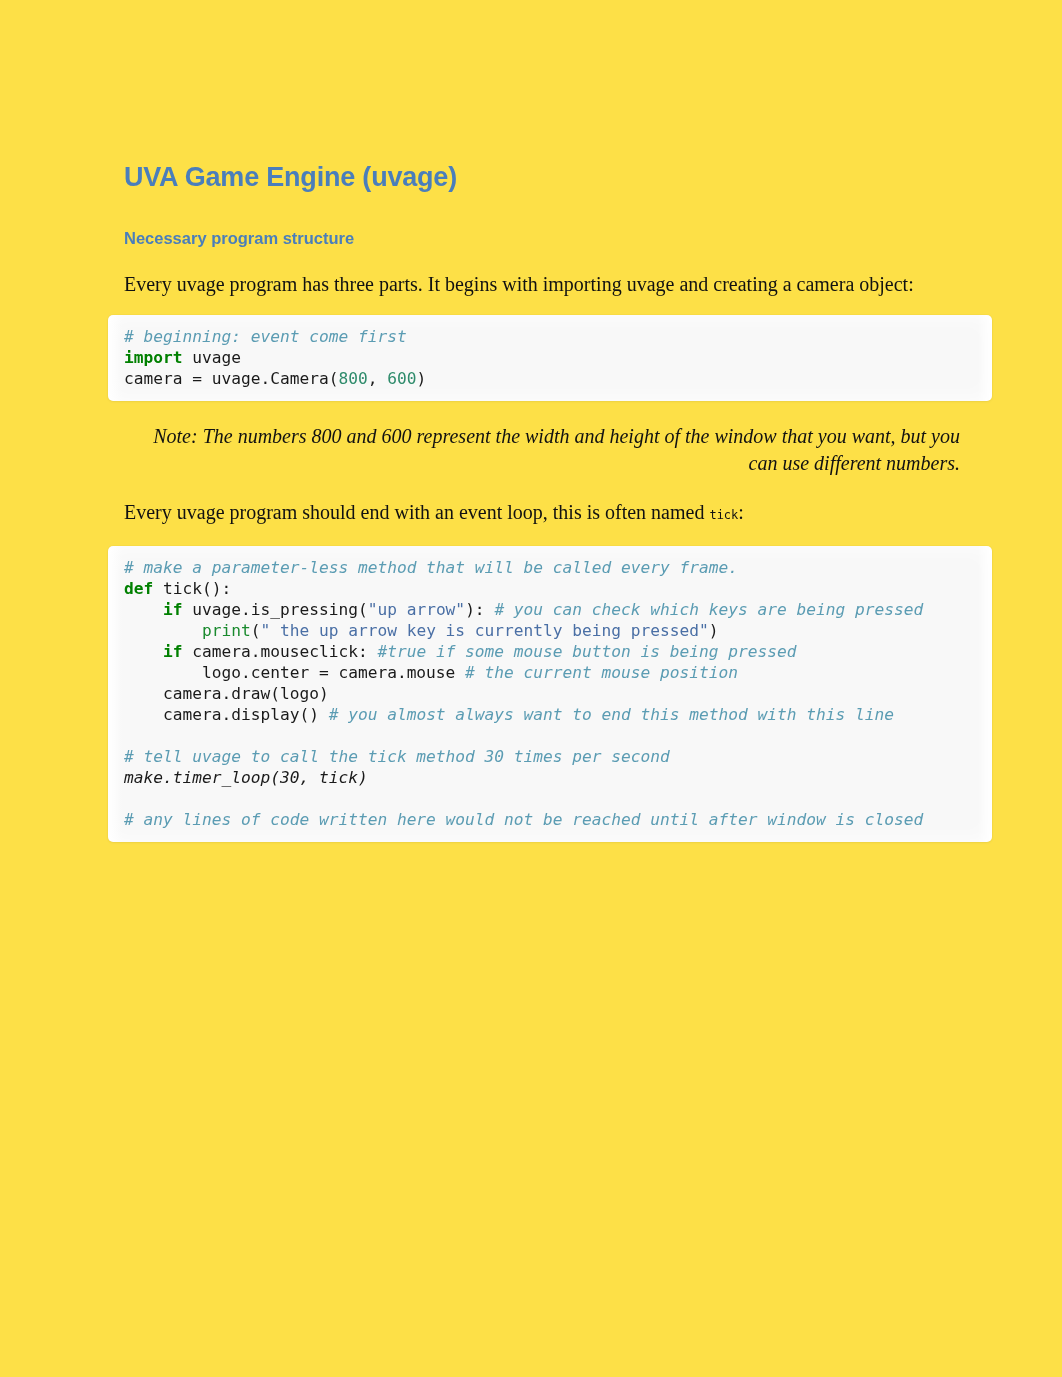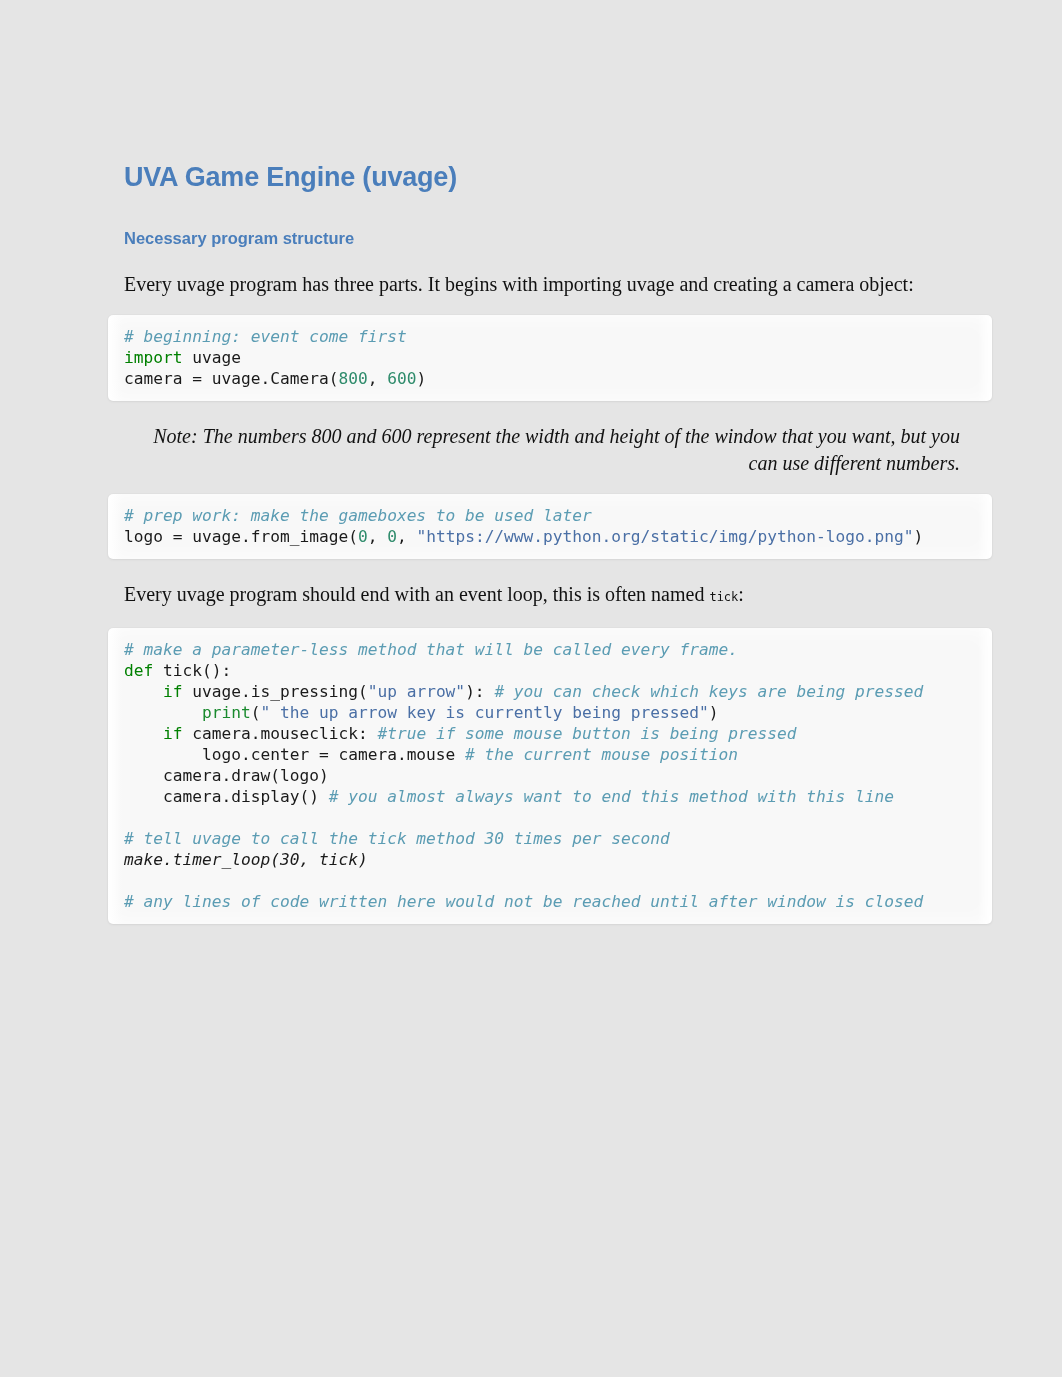--- a/index.html
+++ b/index.html
@@ -12,21 +12,21 @@
     height: 1377px;
     position: relative;
     font-family: "Liberation Serif", serif;
     overflow: hidden;
   }
   .page {
     position: absolute;
     left: 0; top: 0;
     width: 1062px;
     height: 1377px;
-    background: #e5e5e5;
+    background: #fde047;
   }
   .content {
     position: absolute;
     left: 124px;
     top: 160px;
     width: 836px;
   }
 
   h1.doc-title {
     font-family: "Liberation Sans", sans-serif;
@@ -88,21 +88,21 @@
     margin: 0;
     padding: 0;
     font-family: "DejaVu Sans Mono", "Liberation Mono", monospace;
     font-size: 16.2px;
     line-height: 21px;
     color: #1a1a1a;
     white-space: pre;
     tab-size: 4;
   }
   .cm  { color: #5b9cb3; font-style: italic; }
-  .kw  { color: #008000; font-weight: normal; }
+  .kw  { color: #008000; font-weight: bold; }
   .bi  { color: #1a8a2e; }
   .num { color: #2e8b6b; }
   .str { color: #4a6fa5; }
   .pln { color: #1a1a1a; }
   .it  { font-style: italic; color: #1a1a1a; }
 </style>
 </head>
 <body>
 
 <div class="page">
@@ -116,24 +116,20 @@
 
     <div class="codeblock">
       <pre><span class="cm"># beginning: event come first</span>
 <span class="kw">import</span><span class="pln"> uvage</span>
 <span class="pln">camera = uvage.Camera(</span><span class="num">800</span><span class="pln">, </span><span class="num">600</span><span class="pln">)</span></pre>
     </div>
 
     <p class="body-text note">Note: The numbers 800 and 600 represent the width and height of the window that you want, but you can use different numbers.</p>
 
 
-    <div class="codeblock">
-      <pre><span class="cm"># prep work: make the gameboxes to be used later</span>
-<span class="pln">logo = uvage.from_image(</span><span class="num">0</span><span class="pln">, </span><span class="num">0</span><span class="pln">, </span><span class="str">"https://www.python.org/static/img/python-logo.png"</span><span class="pln">)</span></pre>
-    </div>
 
     <p class="body-text"><span>Every uvage program should end with an event loop, this is often named </span><code class="inline">tick</code><span>:</span></p>
 
     <div class="codeblock">
       <pre><span class="cm"># make a parameter-less method that will be called every frame.</span>
 <span class="kw">def</span><span class="pln"> tick():</span>
 <span class="pln">    </span><span class="kw">if</span><span class="pln"> uvage.is_pressing(</span><span class="str">"up arrow"</span><span class="pln">): </span><span class="cm"># you can check which keys are being pressed</span>
 <span class="pln">        </span><span class="bi">print</span><span class="pln">(</span><span class="str">" the up arrow key is currently being pressed"</span><span class="pln">)</span>
 <span class="pln">    </span><span class="kw">if</span><span class="pln"> camera.mouseclick: </span><span class="cm">#true if some mouse button is being pressed</span>
 <span class="pln">        logo.center = camera.mouse </span><span class="cm"># the current mouse position</span>

